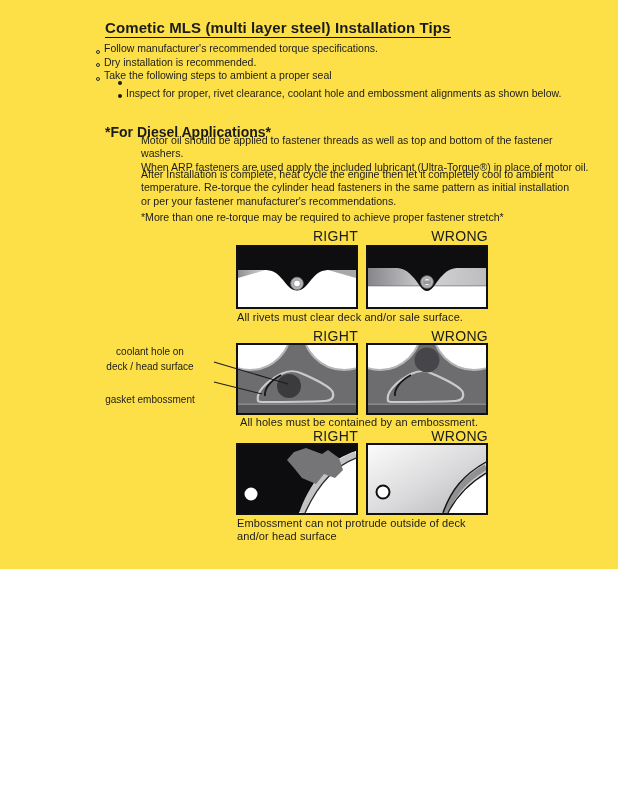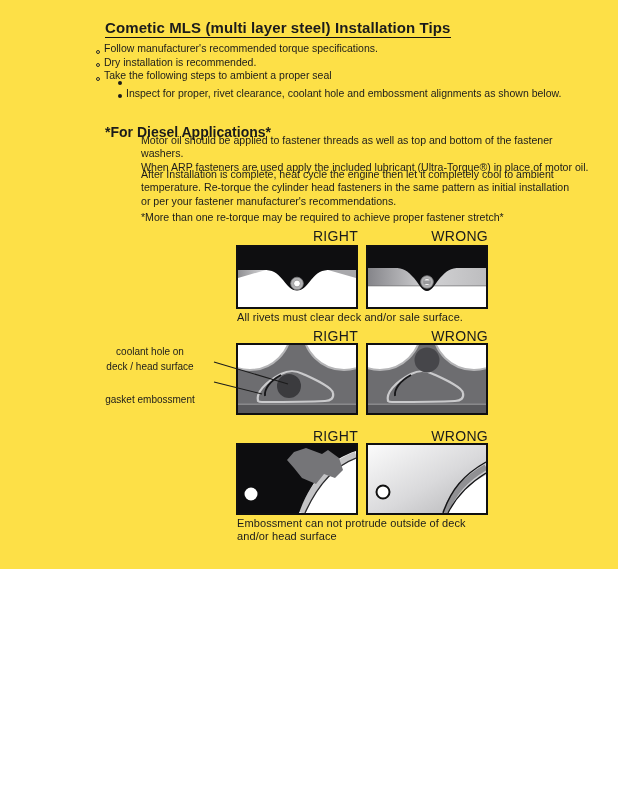--- a/index.html
+++ b/index.html
@@ -152,20 +152,21 @@
       <path d="M27,51 C26,44 32,36 43,30" fill="none" stroke="#161618" stroke-width="1.8"></path>
       <circle cx="59" cy="15" r="12.5" fill="#46464a"></circle>
     </svg>
   </div>
 
   <svg class="abs leader" style="left:88px; top:335px;" width="302" height="90" viewBox="0 0 302 90">
     <line x1="126" y1="27" x2="200" y2="49" stroke="#1b1b1b" stroke-width="1.1"></line>
     <line x1="126" y1="47" x2="174" y2="59" stroke="#1b1b1b" stroke-width="1.1"></line>
   </svg>
 
+  <div class="abs caption" style="left:240px; top:416px;">All holes must be contained by an embossment.</div>
 
   <div class="abs dlabel" style="left:236px; top:428px;">RIGHT</div>
   <div class="abs dlabel" style="left:366px; top:428px;">WRONG</div>
 
   <div class="abs panel" style="left:236px; top:443px;">
     <svg width="118" height="68" viewBox="0 0 118 68">
       <rect x="0" y="0" width="118" height="68" fill="#ffffff"></rect>
       <path d="M118,10 C95,18 77,36 64,68" fill="none" stroke="#c3c3c5" stroke-width="7"></path>
       <path d="M0,0 H118 V6 C93,14 74,33 61,68 H0 Z" fill="#0d0d0f"></path>
       <path d="M118,13 C97,21 80,39 67,68" fill="none" stroke="#2a2a2c" stroke-width="1.3"></path>

